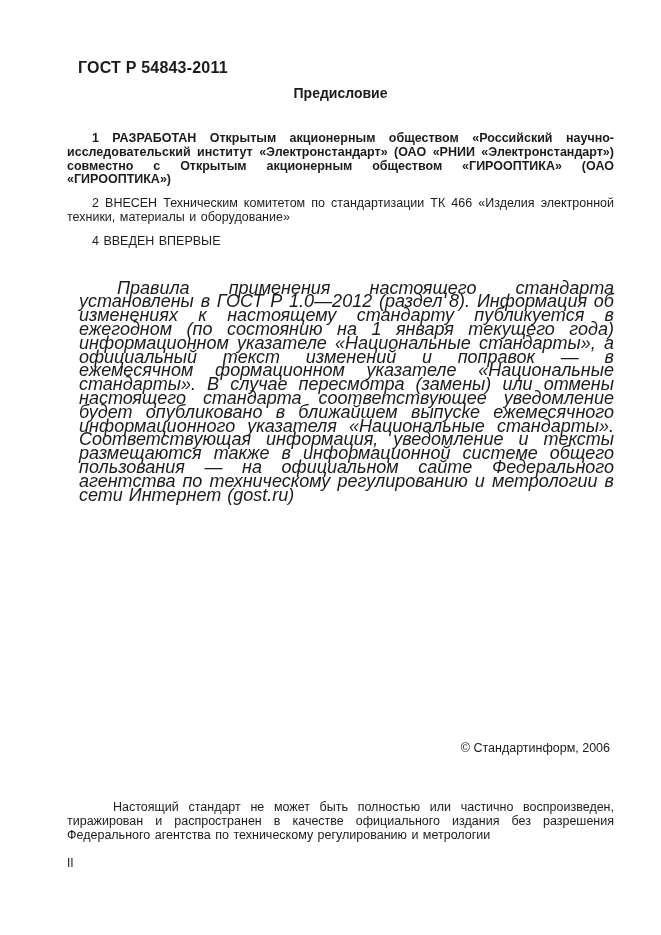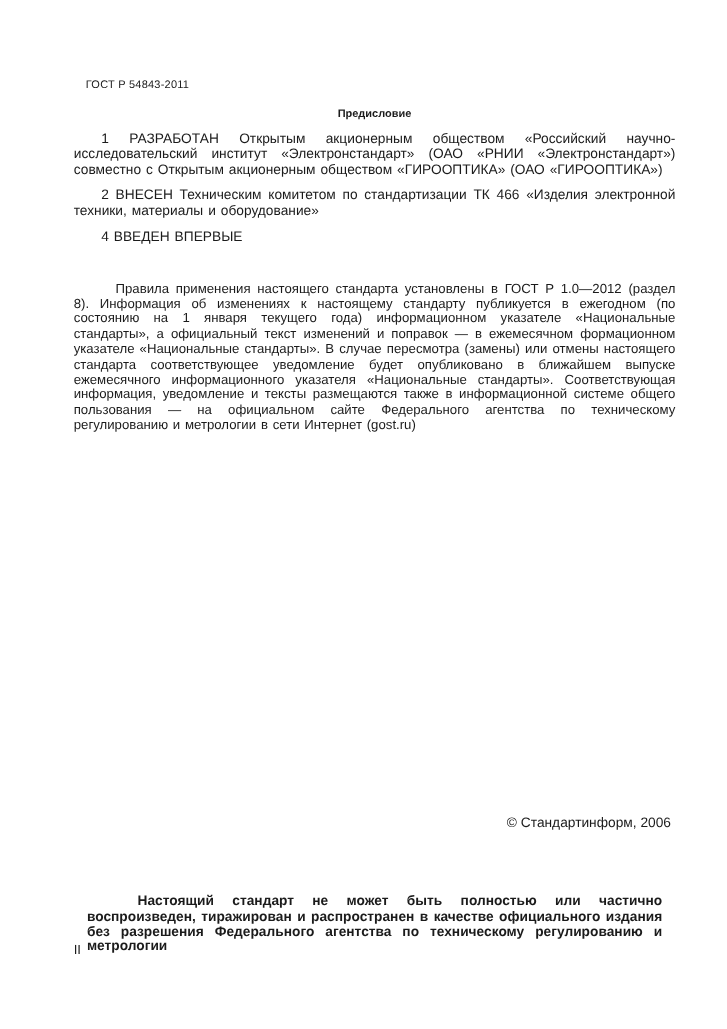--- a/index.html
+++ b/index.html
@@ -13,72 +13,72 @@
     height: 935px;
     background: #ffffff;
     box-sizing: border-box;
     padding: 61px 47px 0 67px;
     font-family: "Liberation Sans", sans-serif;
     color: #1b1b1b;
     overflow: hidden;
   }
   .doc-header {
     margin-left: 11px;
-    font-size: 10px;
-    font-weight: normal;
+    font-size: 16px;
+    font-weight: bold;
     letter-spacing: 0.2px;
     line-height: 14px;
-    margin-top: 10px;
   }
   .doc-title {
     margin: 11px 0 0 0;
     text-align: center;
-    font-size: 10px;
+    font-size: 14px;
     font-weight: bold;
     line-height: 15px;
   }
   .clause {
     margin: 10px 0 0 0;
     font-size: 12.5px;
     line-height: 13.8px;
     text-align: justify;
     text-indent: 25px;
     word-spacing: 1px;
   }
   .clause.first {
-    margin-top: 9px;
+    margin-top: 31px;
+    font-weight: bold;
   }
   .note-italic {
-    margin: 33px 0 0 0;
-    font-size: 12px;
+    margin: 33px 0 0 12px;
+    font-size: 18px;
     line-height: 13.8px;
     text-align: justify;
     text-indent: 38px;
+    font-style: italic;
     word-spacing: 1px;
   }
   .copyright {
     position: absolute;
     top: 741px;
     right: 51px;
     font-size: 12.5px;
     line-height: 14px;
     white-space: nowrap;
   }
   .restriction {
     position: absolute;
     top: 801px;
     left: 67px;
     right: 47px;
-    margin: 12px;
+    margin: 0;
     font-size: 12.5px;
     line-height: 13.8px;
     text-align: justify;
     text-indent: 46px;
     word-spacing: 1px;
-    font-weight: bold;
   }
   .page-number {
     position: absolute;
     top: 856px;
     left: 67px;
     font-size: 12px;
     line-height: 14px;
   }
 </style>
 </head>

